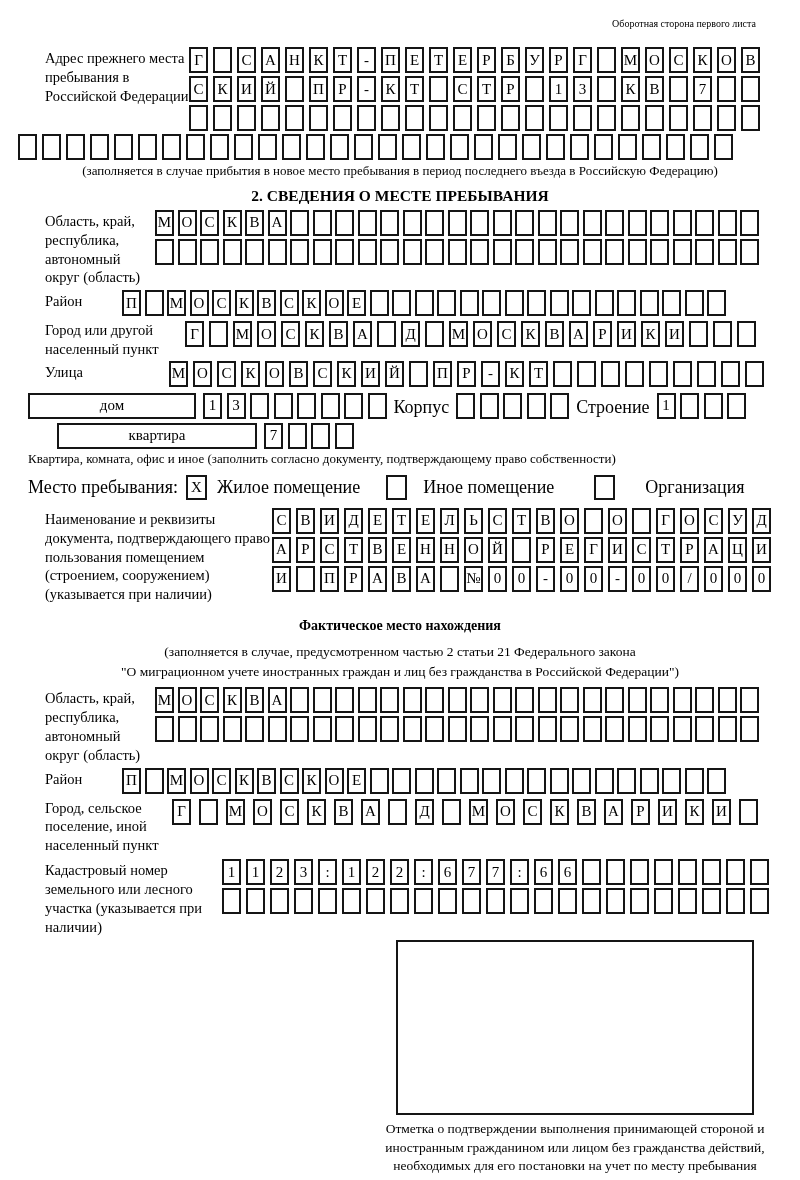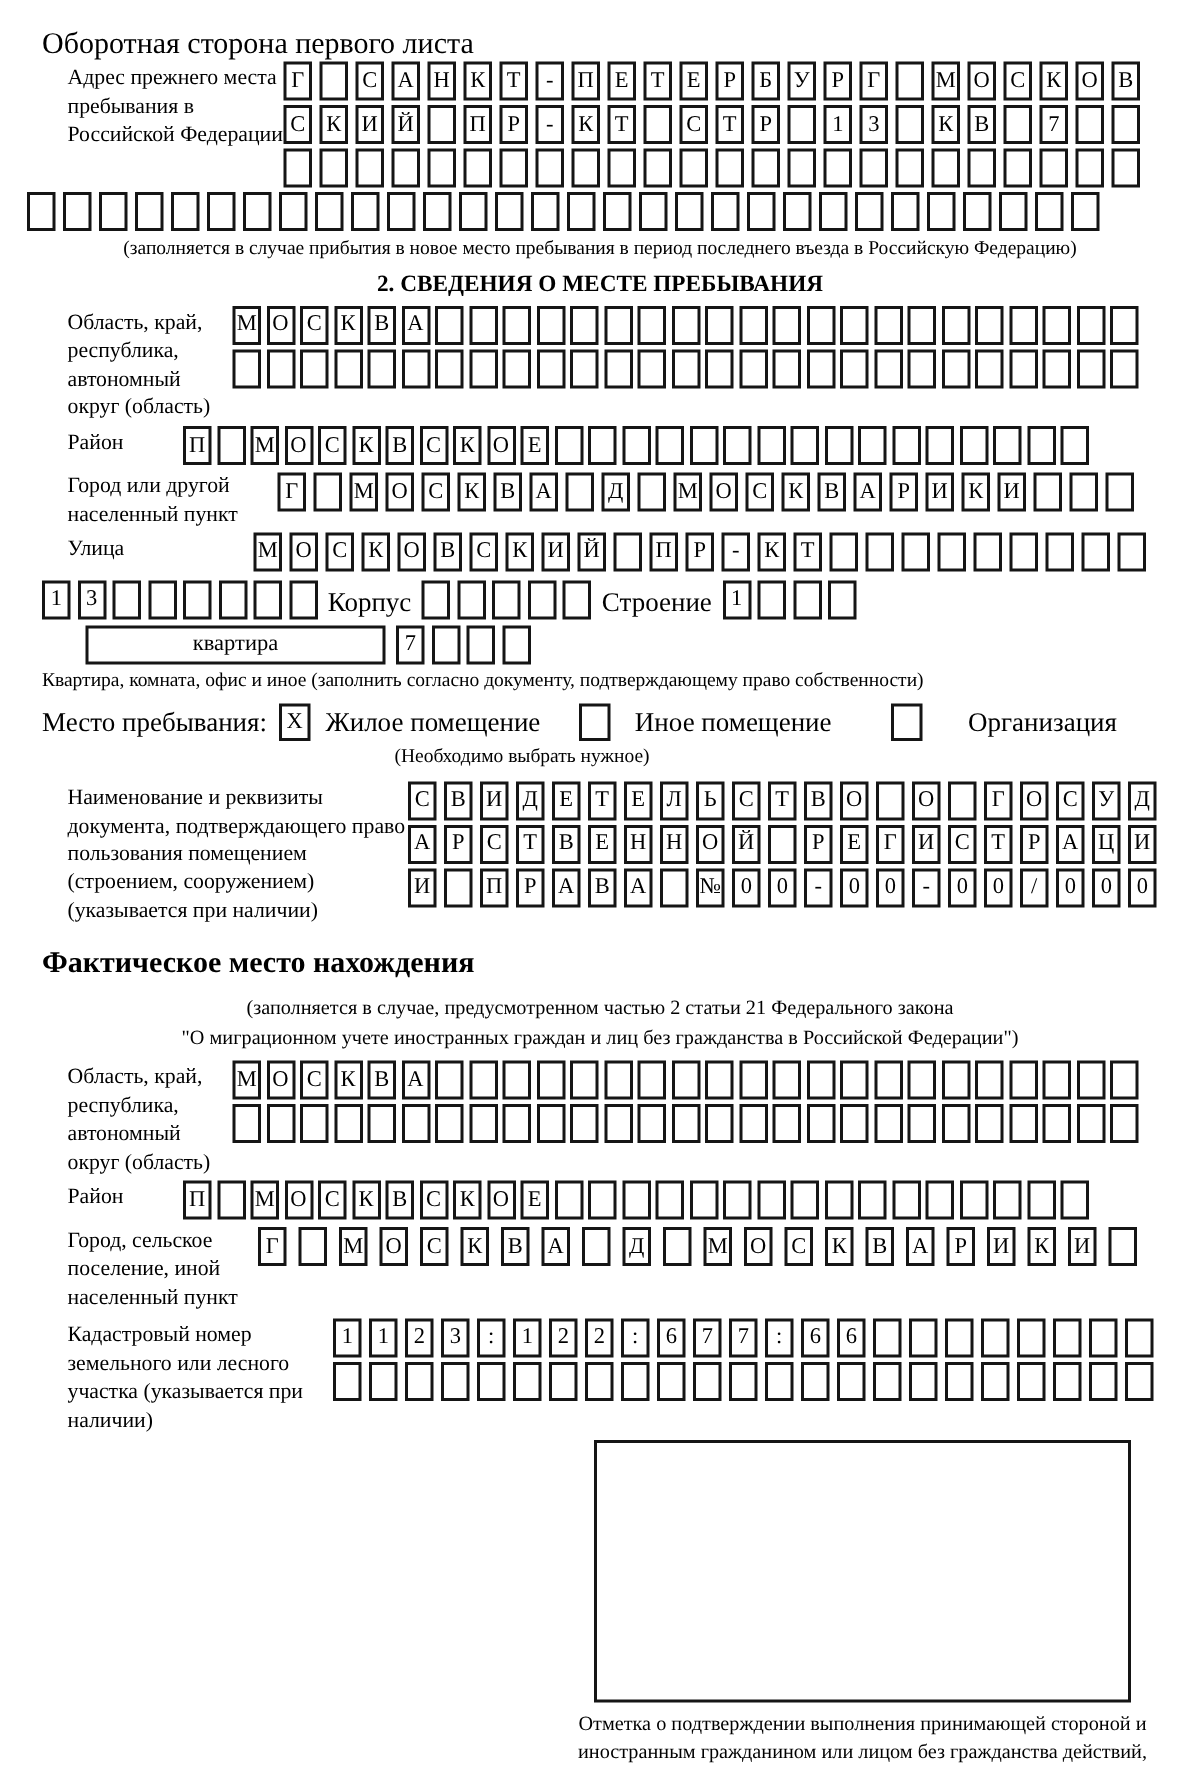--- a/index.html
+++ b/index.html
@@ -4,21 +4,21 @@
 <style>
   * { box-sizing: border-box; }
   html, body { margin: 0; padding: 0; }
   body {
     width: 800px; height: 1180px; overflow: hidden;
     background: #ffffff; color: #000;
     font-family: "Liberation Serif", "DejaVu Serif", serif;
   }
   .page { padding: 18px 28px 0 28px; width: 800px; }
 
-  .back-note { font-size: 20px; padding-right: 16px; }
+  .back-note { text-align: right; font-size: 10px; padding-right: 16px; margin-bottom: 18px; }
 
   .field { display: flex; align-items: flex-start; }
   .label { font-size: 14.5px; line-height: 1.3; flex: none; padding-top: 2px; margin-left: 17px; }
 
   .cells { display: flex; flex: none; }
   .cell {
     width: 19px; height: 26px; border: 2px solid #151515;
     display: flex; align-items: center; justify-content: center;
     font-size: 15px; flex: none; background: #fff;
   }
@@ -43,21 +43,21 @@
     display: flex; align-items: center; justify-content: center; font-size: 15px;
   }
   .inline-lab { font-size: 18px; flex: none; padding-top: 3px; }
 
   .chk {
     width: 21px; height: 25px; border: 2px solid #151515; flex: none;
     display: flex; align-items: center; justify-content: center; font-size: 15px;
   }
   .mesto-row { display: flex; align-items: center; margin-top: 7px; }
 
-  .fact-title { font-weight: bold; font-size: 20px; margin: 14px 0 8px 0; }
+  .fact-title { text-align: center; font-weight: bold; font-size: 14px; margin: 14px 0 8px 0; }
   .fact-cap { text-align: center; font-size: 13.5px; line-height: 1.45; }
 
   .stamp-wrap { margin-left: 352px; width: 390px; margin-top: 4px; }
   .stamp-box { width: 358px; height: 175px; border: 2.5px solid #151515; margin: 0 auto; }
   .stamp-cap { text-align: center; font-size: 13.5px; line-height: 1.35; margin-top: 5px; }
 
   .mt2 { margin-top: 2px; } .mt3 { margin-top: 3px; } .mt4 { margin-top: 4px; }
   .mt6 { margin-top: 6px; } .mt8 { margin-top: 8px; }
 </style>
 </head>
@@ -338,20 +338,21 @@
         <div class="cell"></div>
         <div class="cell"></div>
         <div class="cell"></div>
         <div class="cell"></div>
         <div class="cell"></div>
         <div class="cell"></div>
       </div>
   </div>
 
   <div class="field mt6" style="gap:7px; align-items:center;">
+    <div class="namedbox" style="width:168px;">дом</div>
     <div class="cells gsmall">
         <div class="cell">1</div>
         <div class="cell">3</div>
         <div class="cell"></div>
         <div class="cell"></div>
         <div class="cell"></div>
         <div class="cell"></div>
         <div class="cell"></div>
         <div class="cell"></div>
       </div>
@@ -385,21 +386,20 @@
 
   <div class="mesto-row">
     <span class="inline-lab" style="padding-top:0;">Место пребывания:</span>
     <span class="chk" style="margin-left:8px;">X</span>
     <span class="inline-lab" style="padding-top:0; margin-left:10px;">Жилое помещение</span>
     <span class="chk" style="margin-left:26px;"></span>
     <span class="inline-lab" style="padding-top:0; margin-left:16px;">Иное помещение</span>
     <span class="chk" style="margin-left:40px;"></span>
     <span class="inline-lab" style="padding-top:0; margin-left:30px;">Организация</span>
   </div>
-  <div class="caption mt2" style="width:640px; text-align:center;">(Необходимо выбрать нужное)</div>
 
   <div class="field mt8">
     <div class="label" style="width:227px;">Наименование и реквизиты документа, подтверждающего право пользования помещением (строением, сооружением) (указывается при наличии)</div>
     <div class="grid-col">
       <div class="cells g21">
           <div class="cell">С</div>
           <div class="cell">В</div>
           <div class="cell">И</div>
           <div class="cell">Д</div>
           <div class="cell">Е</div>

